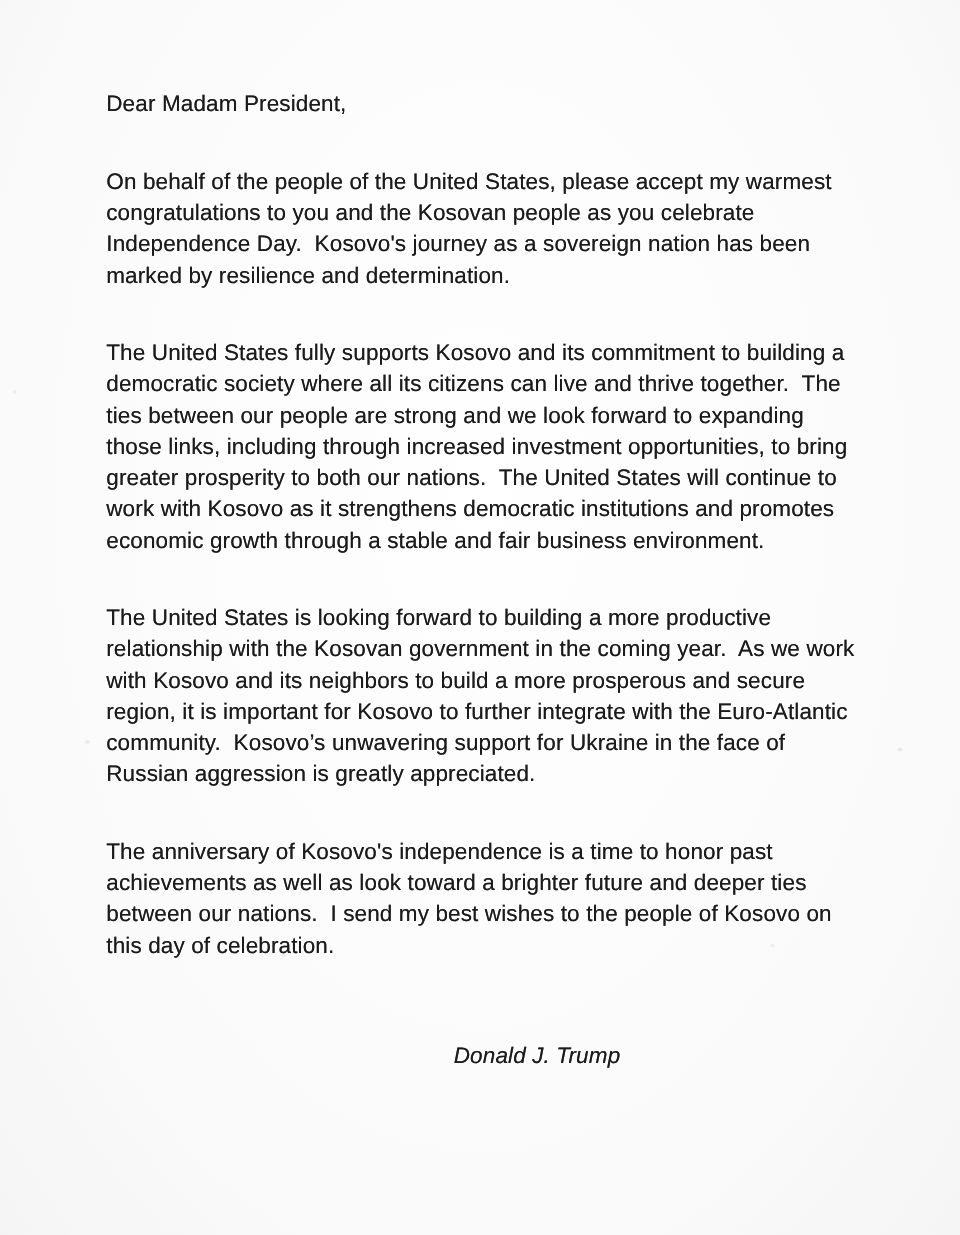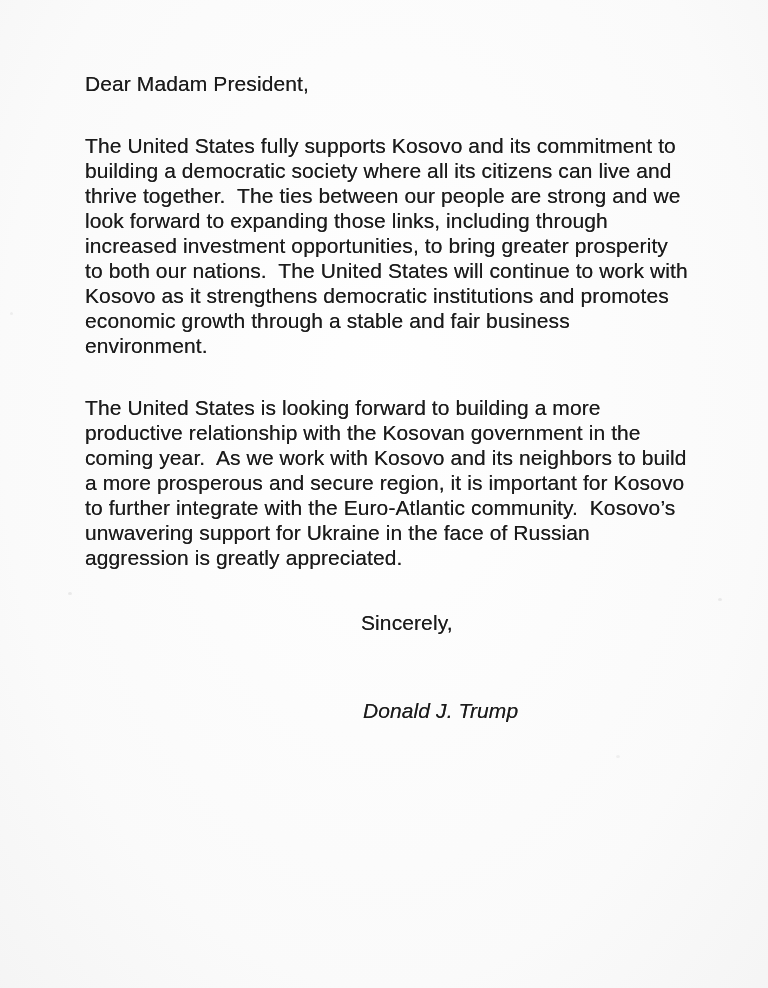--- a/index.html
+++ b/index.html
@@ -22,21 +22,21 @@
   .letter-body {
     position: absolute;
     left: 85px;
     top: 71px;
     width: 606px;
   }
   .salutation,
   .paragraph,
   .closing,
   .signature {
-    font-size: 21px;
+    font-size: 18px;
     line-height: 25px;
     letter-spacing: 0.1px;
     white-space: pre-wrap;
     color: #1b1b1b;
     text-shadow: 0 0 0.45px rgba(20,20,20,0.75);
     margin: 0;
   }
   .paragraph { margin-top: 37px; }
   .closing   { margin-top: 40px; margin-left: 276px; }
   .signature { margin-top: 63px; margin-left: 278px; font-style: italic; }
@@ -54,27 +54,28 @@
   .speck-5 { left: 10px;  top: 312px; width: 3px; height: 3px; background: rgba(90,90,90,0.08); }
 </style>
 </head>
 <body>
 
 <div class="page">
   <div class="letter-body">
 
     <p class="salutation">Dear Madam President,</p>
 
+    <p class="paragraph">On behalf of the people of the United States, please accept my warmest congratulations to you and the Kosovan people as you celebrate Independence Day.  Kosovo's journey as a sovereign nation has been marked by resilience and determination.</p>
 
     <p class="paragraph">The United States fully supports Kosovo and its commitment to building a democratic society where all its citizens can live and thrive together.  The ties between our people are strong and we look forward to expanding those links, including through increased investment opportunities, to bring greater prosperity to both our nations.  The United States will continue to work with Kosovo as it strengthens democratic institutions and promotes economic growth through a stable and fair business environment.</p>
 
     <p class="paragraph">The United States is looking forward to building a more productive relationship with the Kosovan government in the coming year.  As we work with Kosovo and its neighbors to build a more prosperous and secure region, it is important for Kosovo to further integrate with the Euro-Atlantic community.  Kosovo’s unwavering support for Ukraine in the face of Russian aggression is greatly appreciated.</p>
 
+    <p class="paragraph">The anniversary of Kosovo's independence is a time to honor past achievements as well as look toward a brighter future and deeper ties between our nations.  I send my best wishes to the people of Kosovo on this day of celebration.</p>
 
-    <p class="closing">Sincerely,</p>
 
     <p class="signature">Donald J. Trump</p>
 
   </div>
 
   <span class="speck speck-1"></span>
   <span class="speck speck-2"></span>
   <span class="speck speck-3"></span>
   <span class="speck speck-4"></span>
   <span class="speck speck-5"></span>

